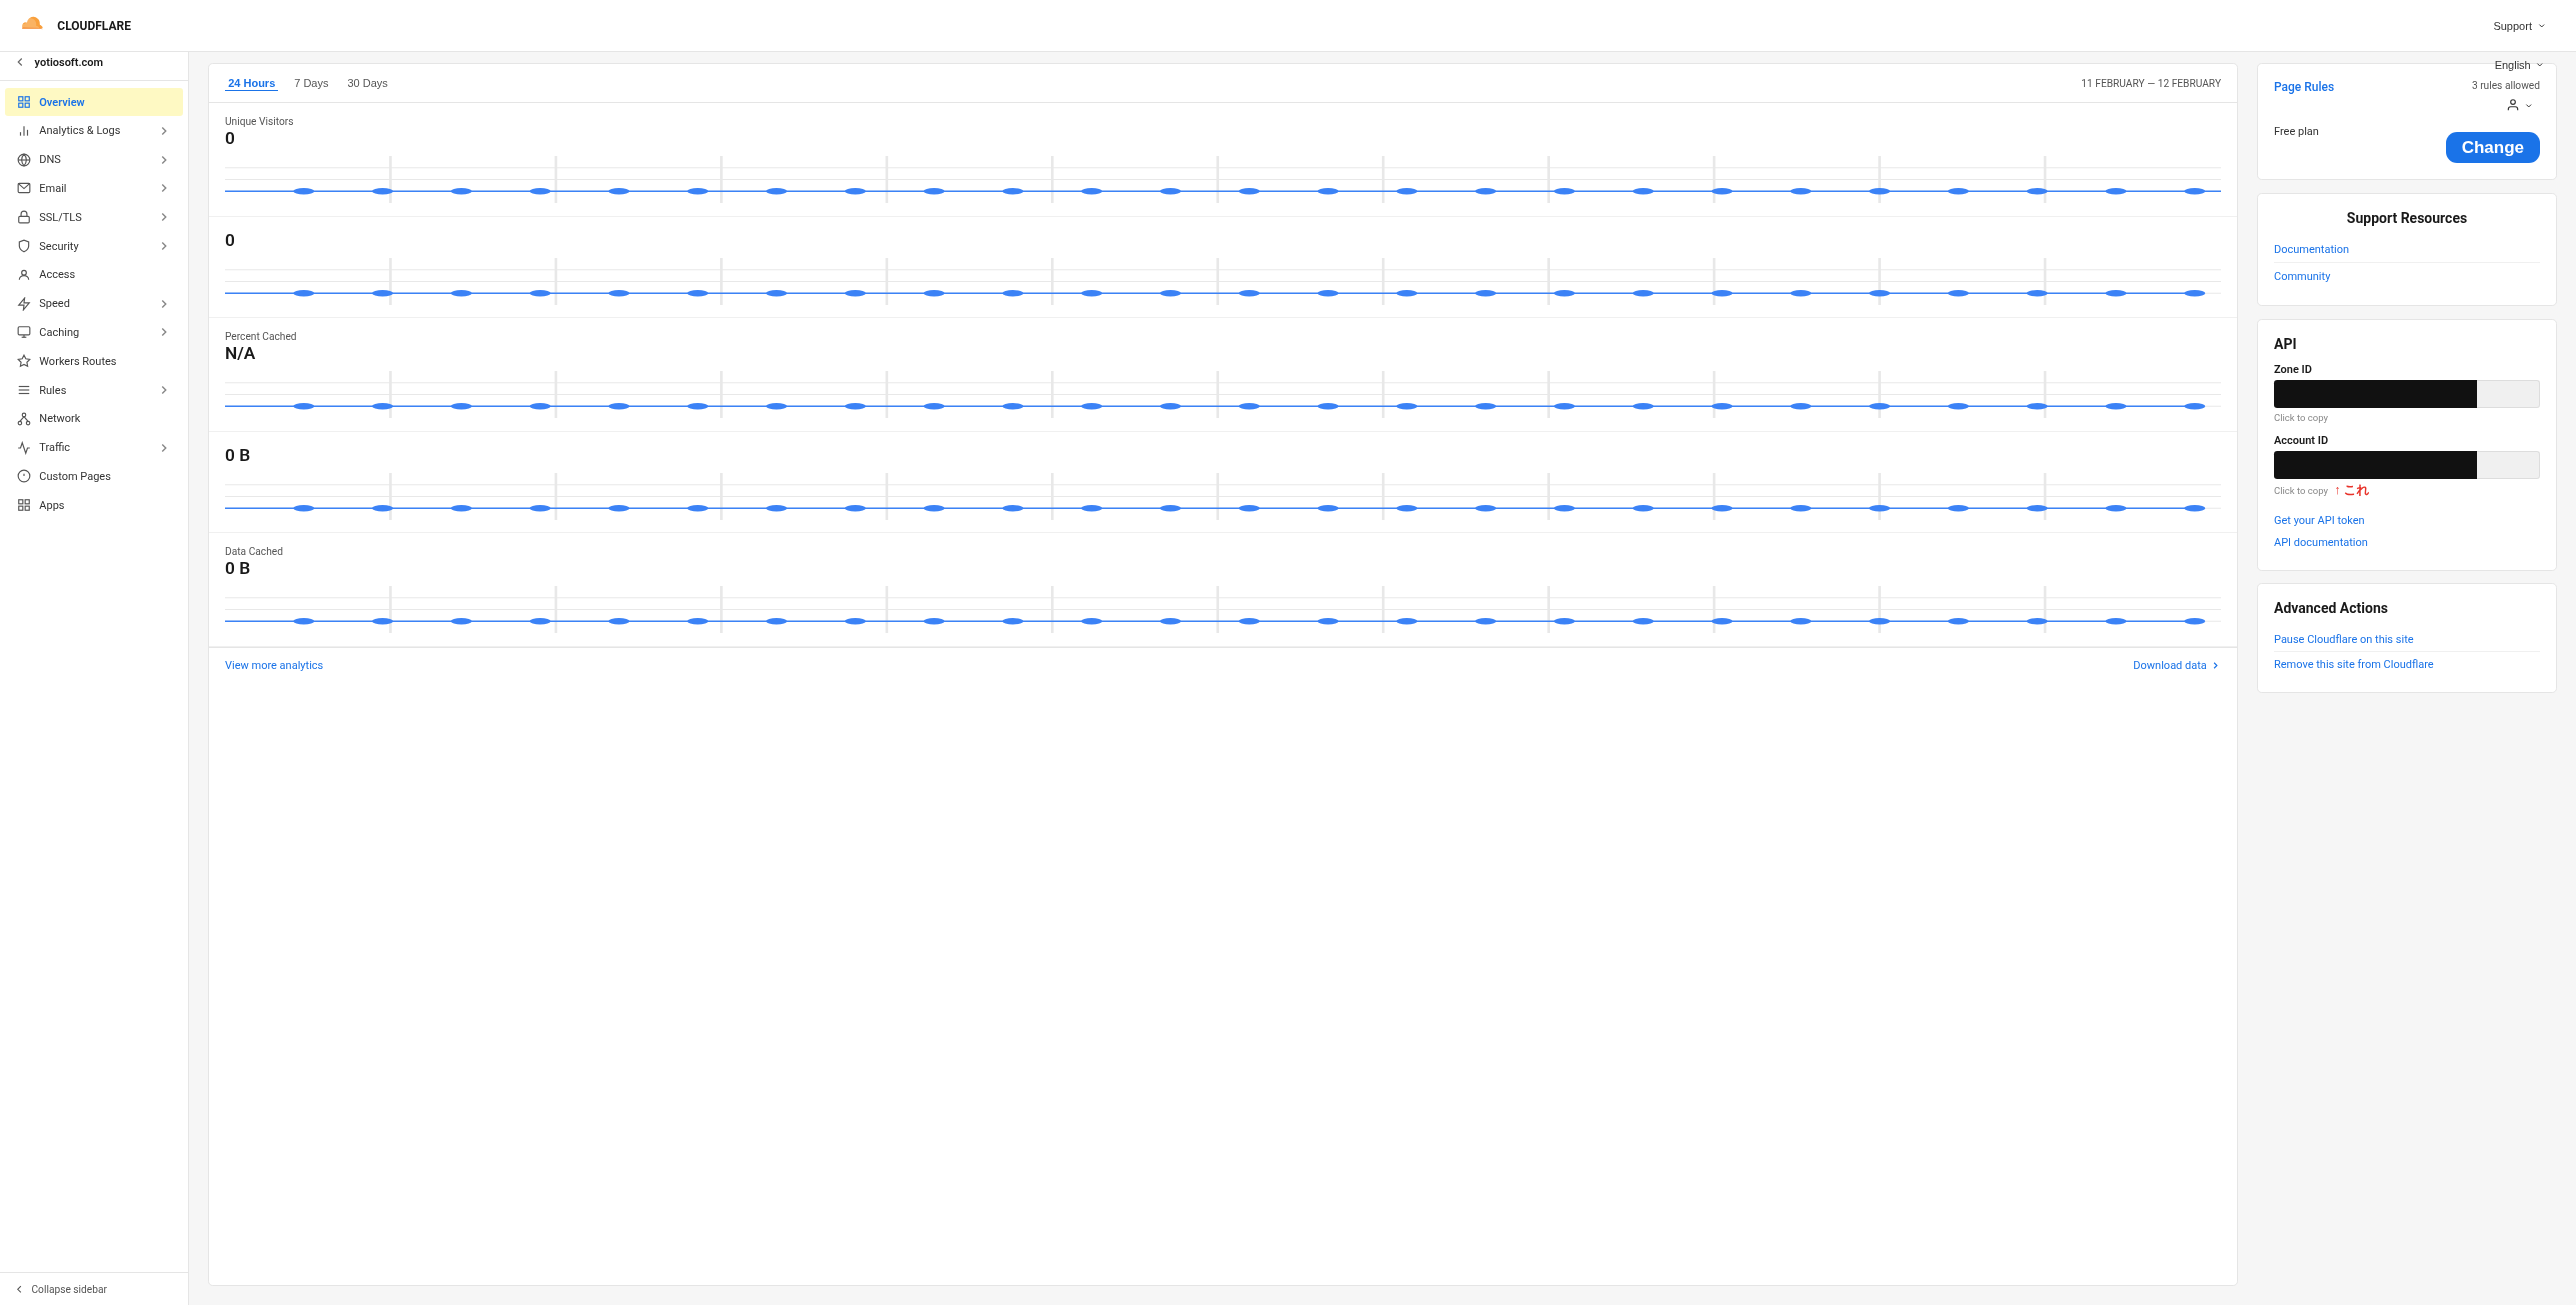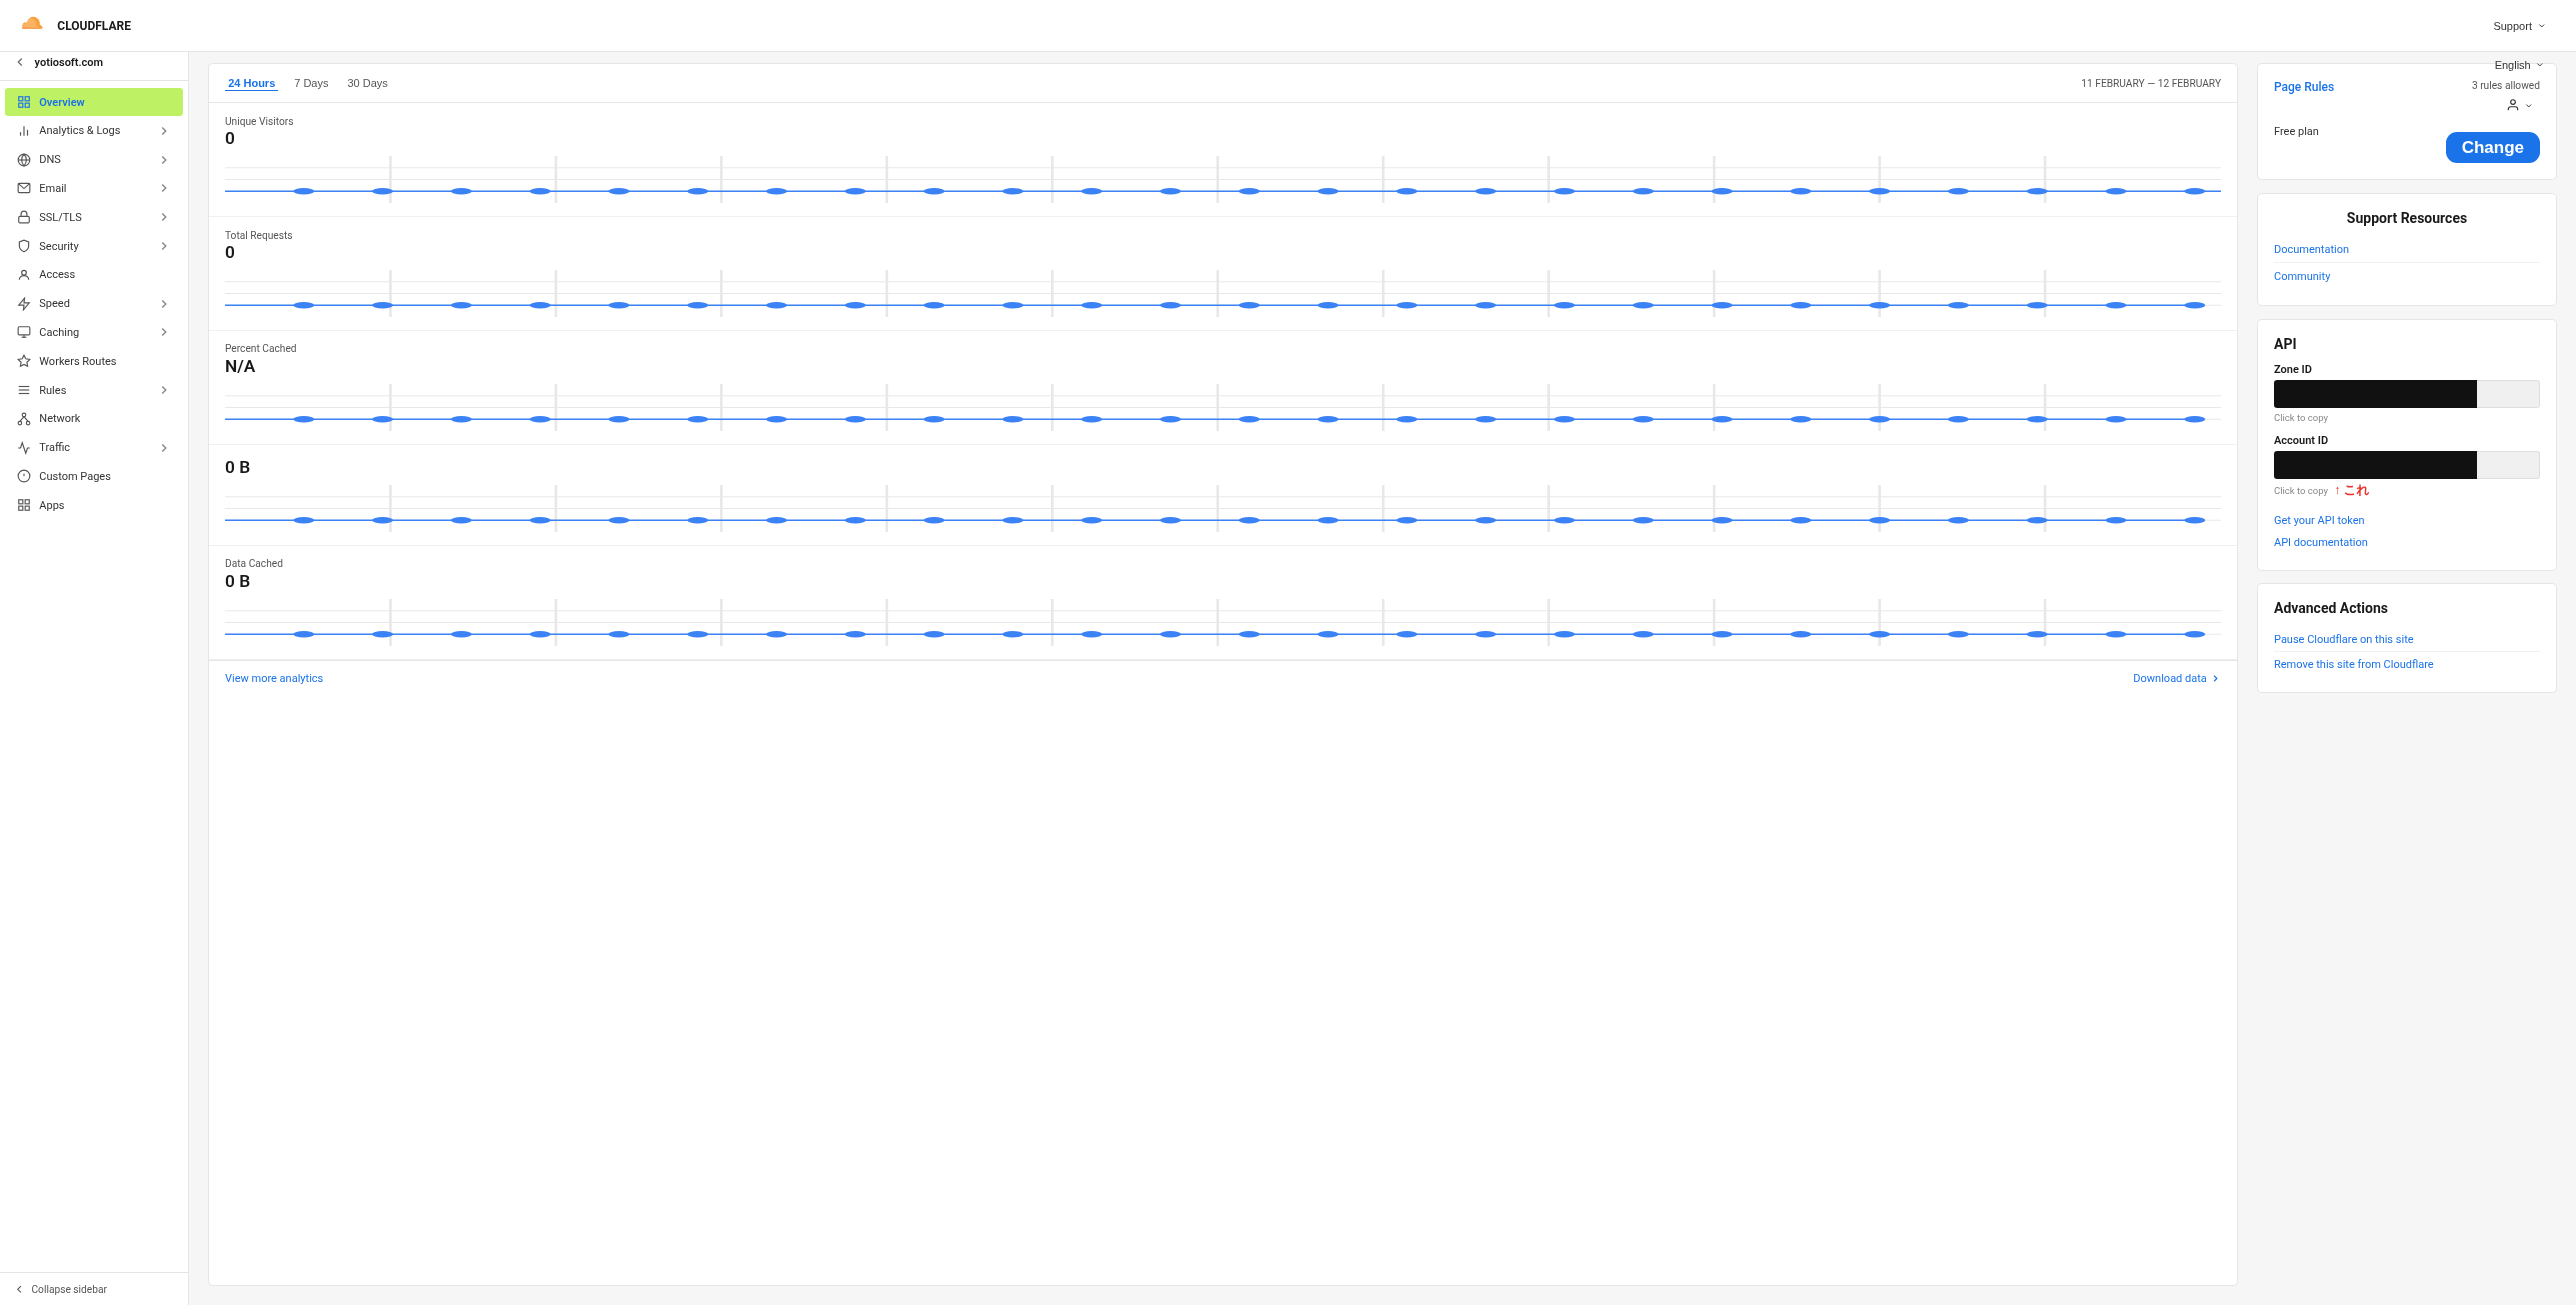--- a/index.html
+++ b/index.html
@@ -18,21 +18,21 @@
 
     
     .layout { display: flex; margin-top: 44px; min-height: calc(100vh - 44px); }
 
     
     .sidebar { width: 189px; background: #fff; border-right: 0.8px solid #e5e5e5; display: flex; flex-direction: column; position: fixed; top: 44px; bottom: 0; overflow-y: auto; }
     .sidebar-domain { display: flex; align-items: center; gap: 8px; padding: 11px 12.6px; border-bottom: 0.8px solid #e5e5e5; font-weight: 600; font-size: 11px; cursor: pointer; }
     .sidebar-domain svg { width: 14px; height: 14px; color: #666; }
     .sidebar-nav { flex: 1; padding: 6.3px 0; }
     .sidebar-item { display: flex; align-items: center; justify-content: space-between; padding: 7px 12.6px; cursor: pointer; border-radius: 3.2px; margin: 0.8px 4.7px; color: #333; text-decoration: none; font-size: 11px; }
-    .sidebar-item.active { background: #bef264; color: #1a73e8; font-weight: 600; }
+    .sidebar-item.active { background: #fef9c3; color: #1a73e8; font-weight: 600; }
     .sidebar-item-left { display: flex; align-items: center; gap: 8px; }
     .sidebar-item svg { width: 14px; height: 14px; flex-shrink: 0; }
     .sidebar-chevron { width: 11px; height: 11px; color: #888; }
     .sidebar-collapse { display: flex; align-items: center; gap: 6.3px; padding: 9.5px 12.6px; cursor: pointer; color: #555; font-size: 10.2px; border-top: 0.8px solid #e5e5e5; margin-top: auto; }
 
     
     .main { margin-left: 189px; flex: 1; display: flex; padding: 19px; gap: 19px; }
 
     
     .center-panel { flex: 1; background: #fff; border: 0.8px solid #e5e5e5; border-radius: 4.7px; padding: 0; }
@@ -400,21 +400,20 @@
               <circle cx="630" cy="45" r="4" fill="#3b82f6"></circle>
               <circle cx="660" cy="45" r="4" fill="#3b82f6"></circle>
               <circle cx="690" cy="45" r="4" fill="#3b82f6"></circle>
               <circle cx="720" cy="45" r="4" fill="#3b82f6"></circle>
               <circle cx="750" cy="45" r="4" fill="#3b82f6"></circle>
           </svg>
         </div>
       </div>
 
       <div class="chart-section">
-        <div class="chart-label">Total Requests</div>
         <div class="chart-value">0</div>
         <div class="chart-area">
           <svg class="chart-svg" viewBox="0 0 760 60" preserveAspectRatio="none">
             <line x1="0" y1="15" x2="760" y2="15" stroke="#e8e8e8" stroke-width="1"></line>
             <line x1="0" y1="30" x2="760" y2="30" stroke="#e8e8e8" stroke-width="1"></line>
             <line x1="0" y1="45" x2="760" y2="45" stroke="#e8e8e8" stroke-width="1"></line>
             <line x1="63" y1="0" x2="63" y2="60" stroke="#e8e8e8" stroke-width="1"></line>
               <line x1="126" y1="0" x2="126" y2="60" stroke="#e8e8e8" stroke-width="1"></line>
               <line x1="189" y1="0" x2="189" y2="60" stroke="#e8e8e8" stroke-width="1"></line>
               <line x1="252" y1="0" x2="252" y2="60" stroke="#e8e8e8" stroke-width="1"></line>

